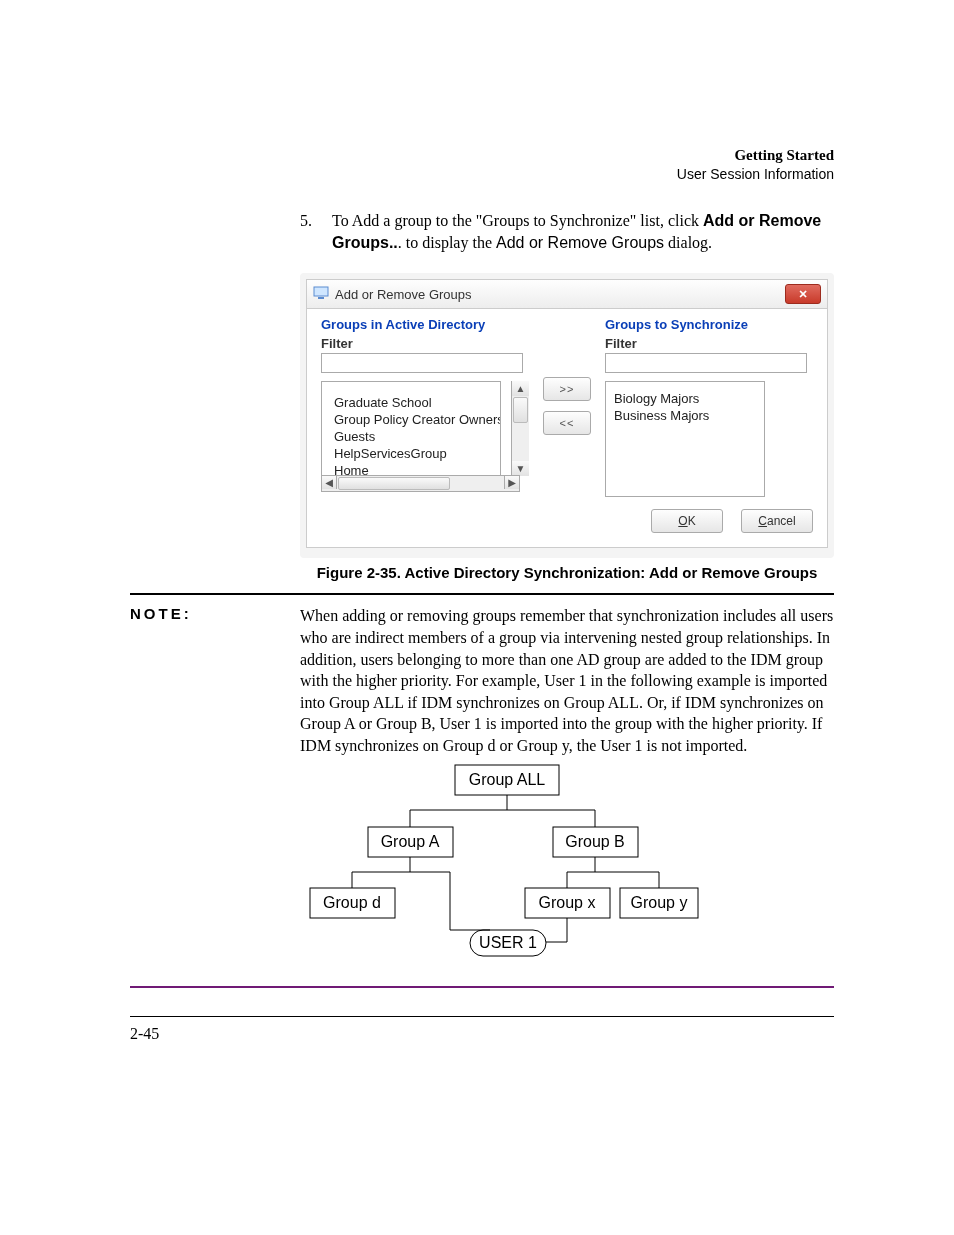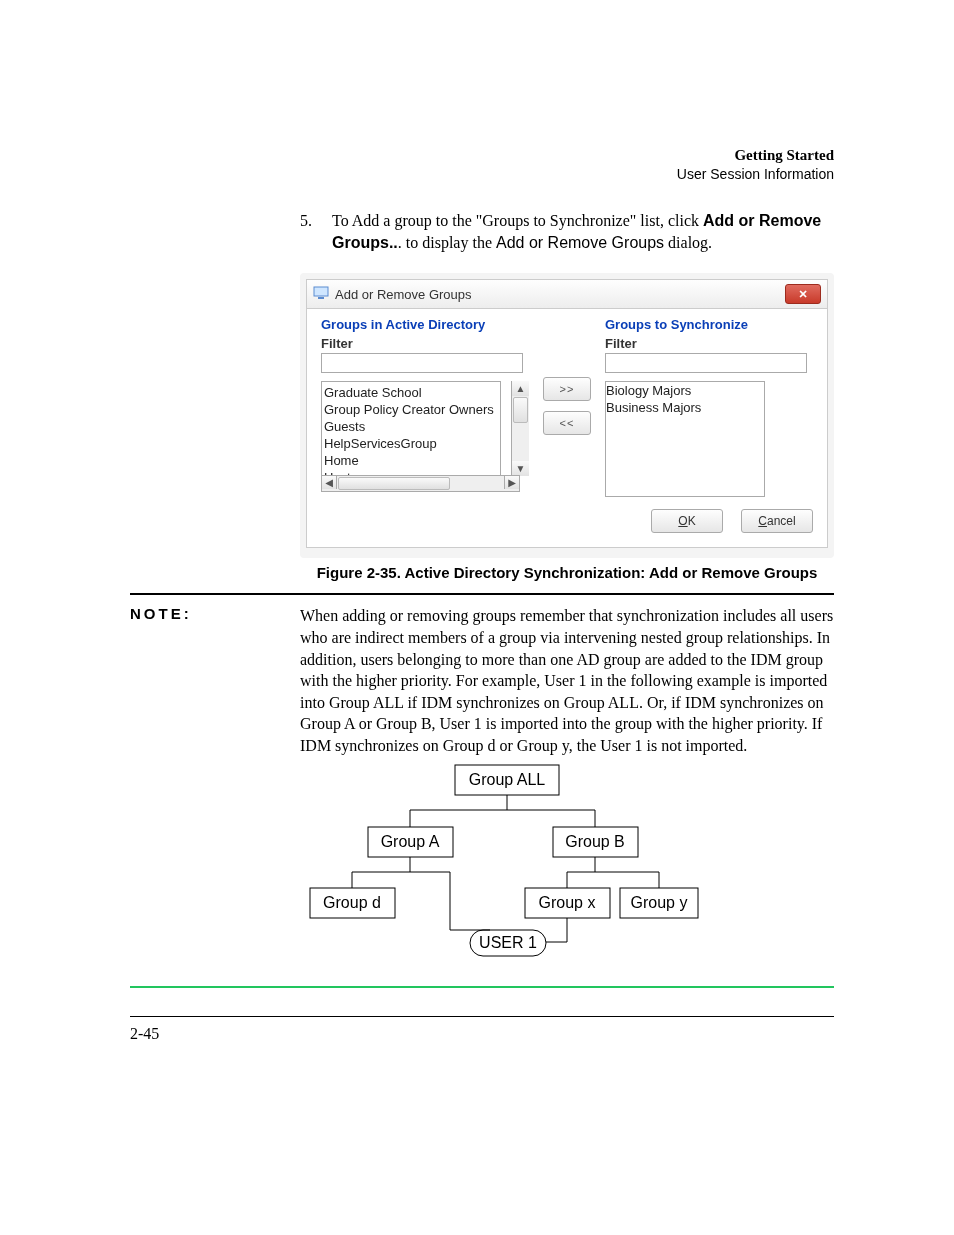--- a/index.html
+++ b/index.html
@@ -78,28 +78,28 @@
   .colMid { flex: 0 0 auto; display: flex; flex-direction: column; gap: 10px; margin-top: 60px; }
   .pane-title { color: #0a3fb7; font-weight: bold; font-size: 13px; margin-bottom: 4px; }
   .filter-label { font-weight: bold; color: #333; margin-bottom: 2px; }
   .filter-input { width: 96%; height: 18px; border: 1px solid #aaa; background: #fff; margin-bottom: 8px; }
   .listbox-wrap { position: relative; }
   .listbox {
     width: 180px; height: 95px;
     border: 1px solid #aaa; background: #fff;
     box-sizing: border-box;
     overflow: hidden;
-    padding: 2px;
+    padding: 12px;
   }
   .listboxR {
     width: 160px; height: 116px;
     border: 1px solid #aaa; background: #fff;
     box-sizing: border-box;
     overflow: hidden;
-    padding: 0;
+    padding: 8px;
   }
   .list-item { white-space: nowrap; font-size: 13px; line-height: 17px; color: #222; }
   .vsb {
     position: absolute; right: 0; top: 0; width: 17px; height: 95px;
     background: #efefef; border-left: 1px solid #aaa;
   }
   .vsb .arr {
     width: 17px; height: 15px;
     background: linear-gradient(#fafafa, #e2e2e2);
     display: flex; align-items: center; justify-content: center;
@@ -160,21 +160,21 @@
     line-height: 1.35;
     margin-bottom: 16px;
   }
 
   .note-row {
     display: flex;
     margin-top: 4px;
     border-top: 2px solid #000;
     padding-top: 10px;
   }
-  .note-wrap { border-bottom: 2px solid #22c55e; padding-bottom: 16px; }
+  .note-wrap { border-bottom: 2px solid #701a75; padding-bottom: 16px; }
   .note-label {
     flex: 0 0 170px;
     font-family: Arial, Helvetica, sans-serif;
     font-weight: bold;
     letter-spacing: 3px;
     font-size: 15px;
   }
   .note-text {
     flex: 1 1 auto;
     font-family: "New Century Schoolbook", "Century Schoolbook", Georgia, serif;

